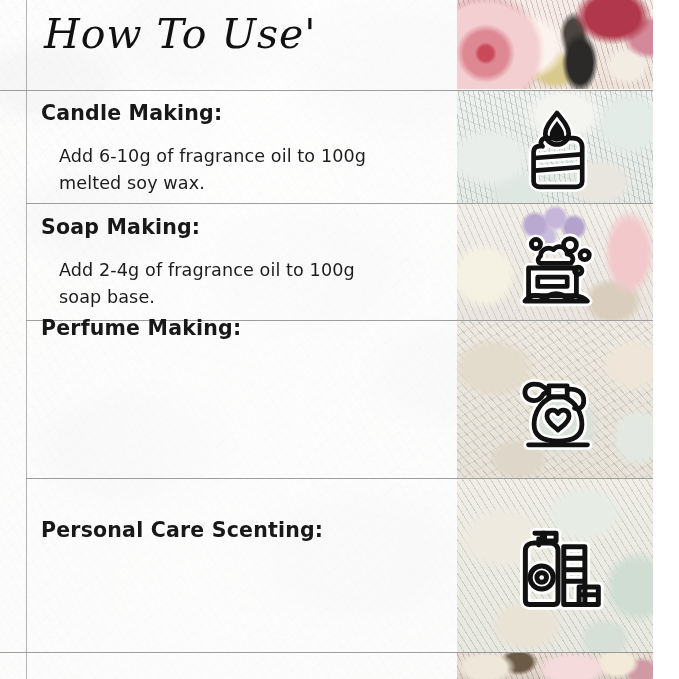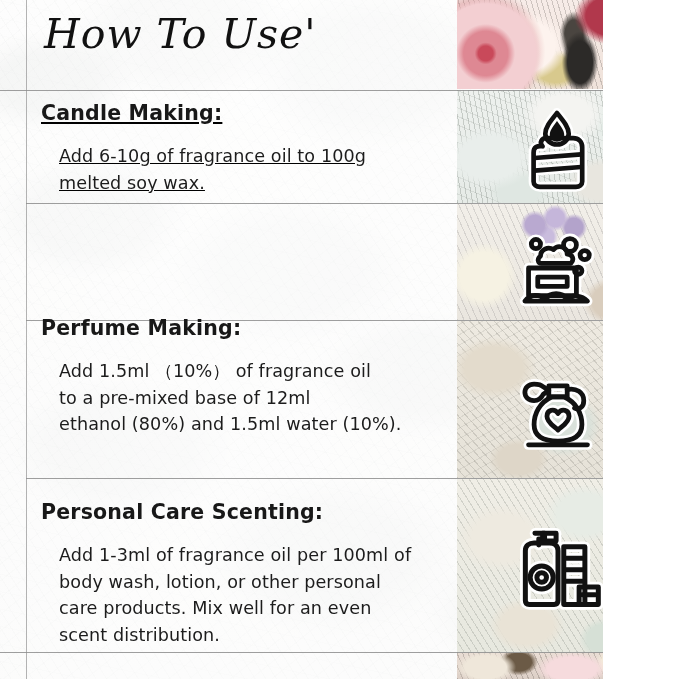--- a/index.html
+++ b/index.html
@@ -4,21 +4,21 @@
 <style>
   html,body{margin:0;padding:0;}
   body{
     width:679px;height:679px;
     font-family:"Liberation Sans", sans-serif;
     background:#ffffff;
     overflow:hidden;
   }
   #page{
     position:relative;
-    width:603px;height:679px;
+    width:653px;height:679px;
     overflow:hidden;
     background:#14b8a6;
   }
 
   
   .bg-texture{
     position:absolute;inset:0;
     background-color:#f9f9f8;
     background-image:
       radial-gradient(ellipse 120px 70px at 8% 12%, rgba(195,200,198,.30) 0 40%, rgba(255,255,255,0) 72%),
@@ -316,35 +316,33 @@
 
   <div class="vrule"></div>
   <div class="hrule full" style="top:90px;"></div>
   <div class="hrule inset" style="top:203px;"></div>
   <div class="hrule inset" style="top:320px;"></div>
   <div class="hrule inset" style="top:478px;"></div>
   <div class="hrule full" style="top:652px;"></div>
 
   <div class="title">How To Use'</div>
 
-  <div class="row" style="top:101px;text-decoration:underline;">
+  <div class="row" style="top:101px;">
     <h3>Candle Making:</h3>
     <p>Add 6-10g of fragrance oil to 100g
 melted soy wax.</p>
   </div>
 
+  <div class="row" style="top:215px;">
+    <h3>Soap Making:</h3>
+    <p>Add 2-4g of fragrance oil to 100g
+soap base.</p>
+  </div>
 
   <div class="row" style="top:316px;">
     <h3>Perfume Making:</h3>
-    <p>Add 1.5ml （10%） of fragrance oil
-to a pre-mixed base of 12ml
-ethanol (80%) and 1.5ml water (10%).</p>
-  </div>
-
-  <div class="row" style="top:500px;width:420px;">
+  </div>
+
+  <div class="row" style="top:518px;width:420px;">
     <h3>Personal Care Scenting:</h3>
-    <p>Add 1-3ml of fragrance oil per 100ml of
-body wash, lotion, or other personal
-care products. Mix well for an even
-scent distribution.</p>
   </div>
 
 </div>
 
 </body></html>

